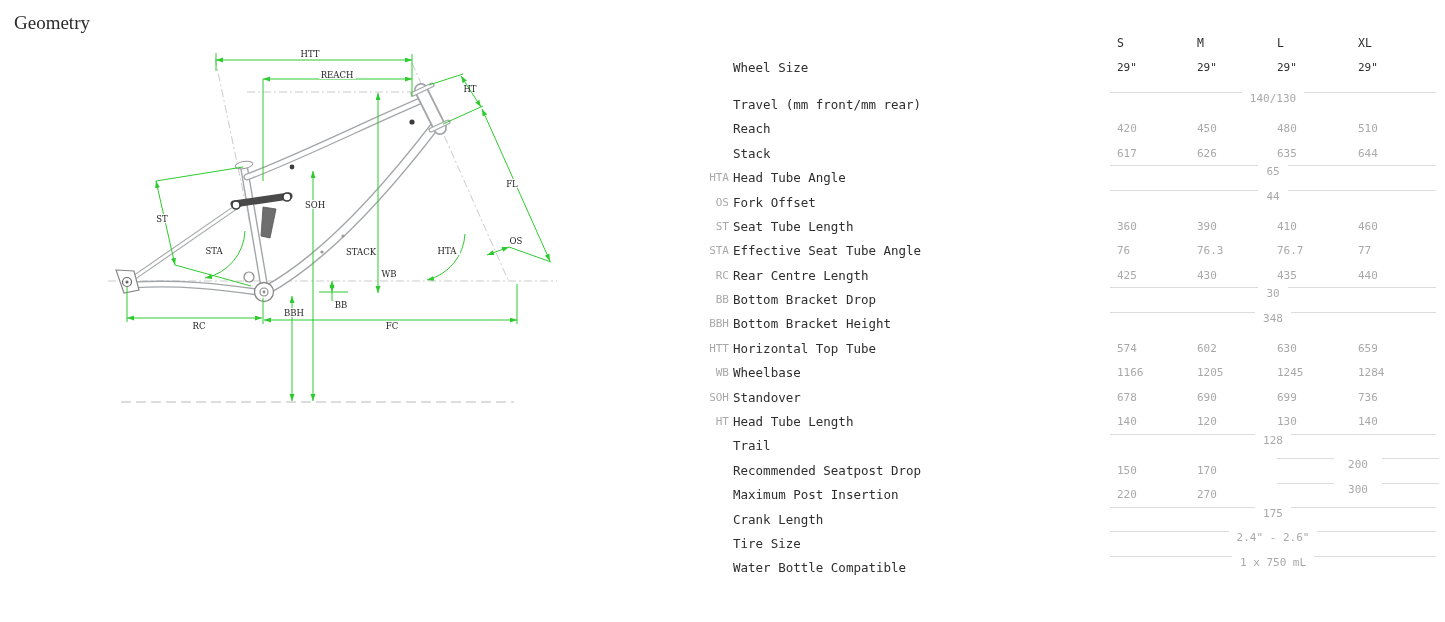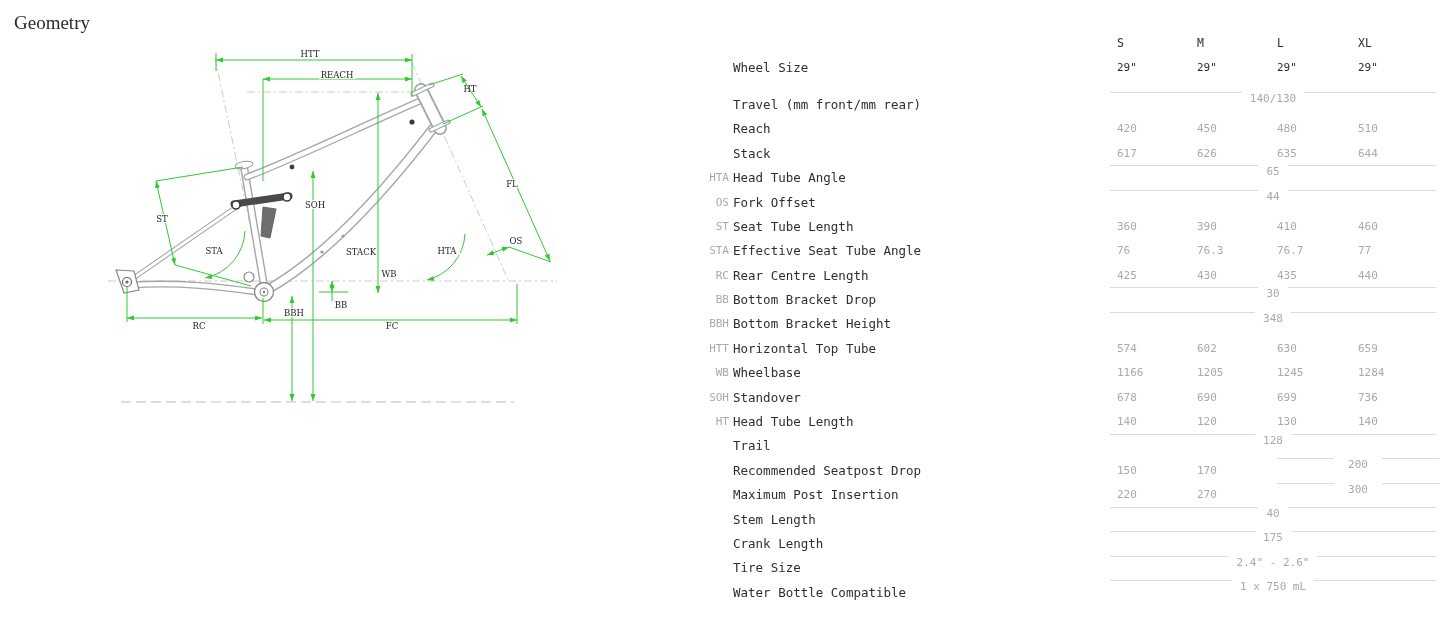--- a/index.html
+++ b/index.html
@@ -351,29 +351,20 @@
     <span class="lbl">Maximum Post Insertion</span>
     <span class="val c0">220</span>
     <span class="val c1">270</span>
     <span class="spanwrap lx">
         <span class="sline"></span>
         <span class="sval">300</span>
         <span class="sline"></span>
       </span>
   </div>
 
-  <div class="row">
-    <span class="abbr"></span>
-    <span class="lbl">Stem Length</span>
-    <span class="spanwrap">
-        <span class="sline"></span>
-        <span class="sval">40</span>
-        <span class="sline"></span>
-      </span>
-  </div>
 
   <div class="row">
     <span class="abbr"></span>
     <span class="lbl">Crank Length</span>
     <span class="spanwrap">
         <span class="sline"></span>
         <span class="sval">175</span>
         <span class="sline"></span>
       </span>
   </div>

